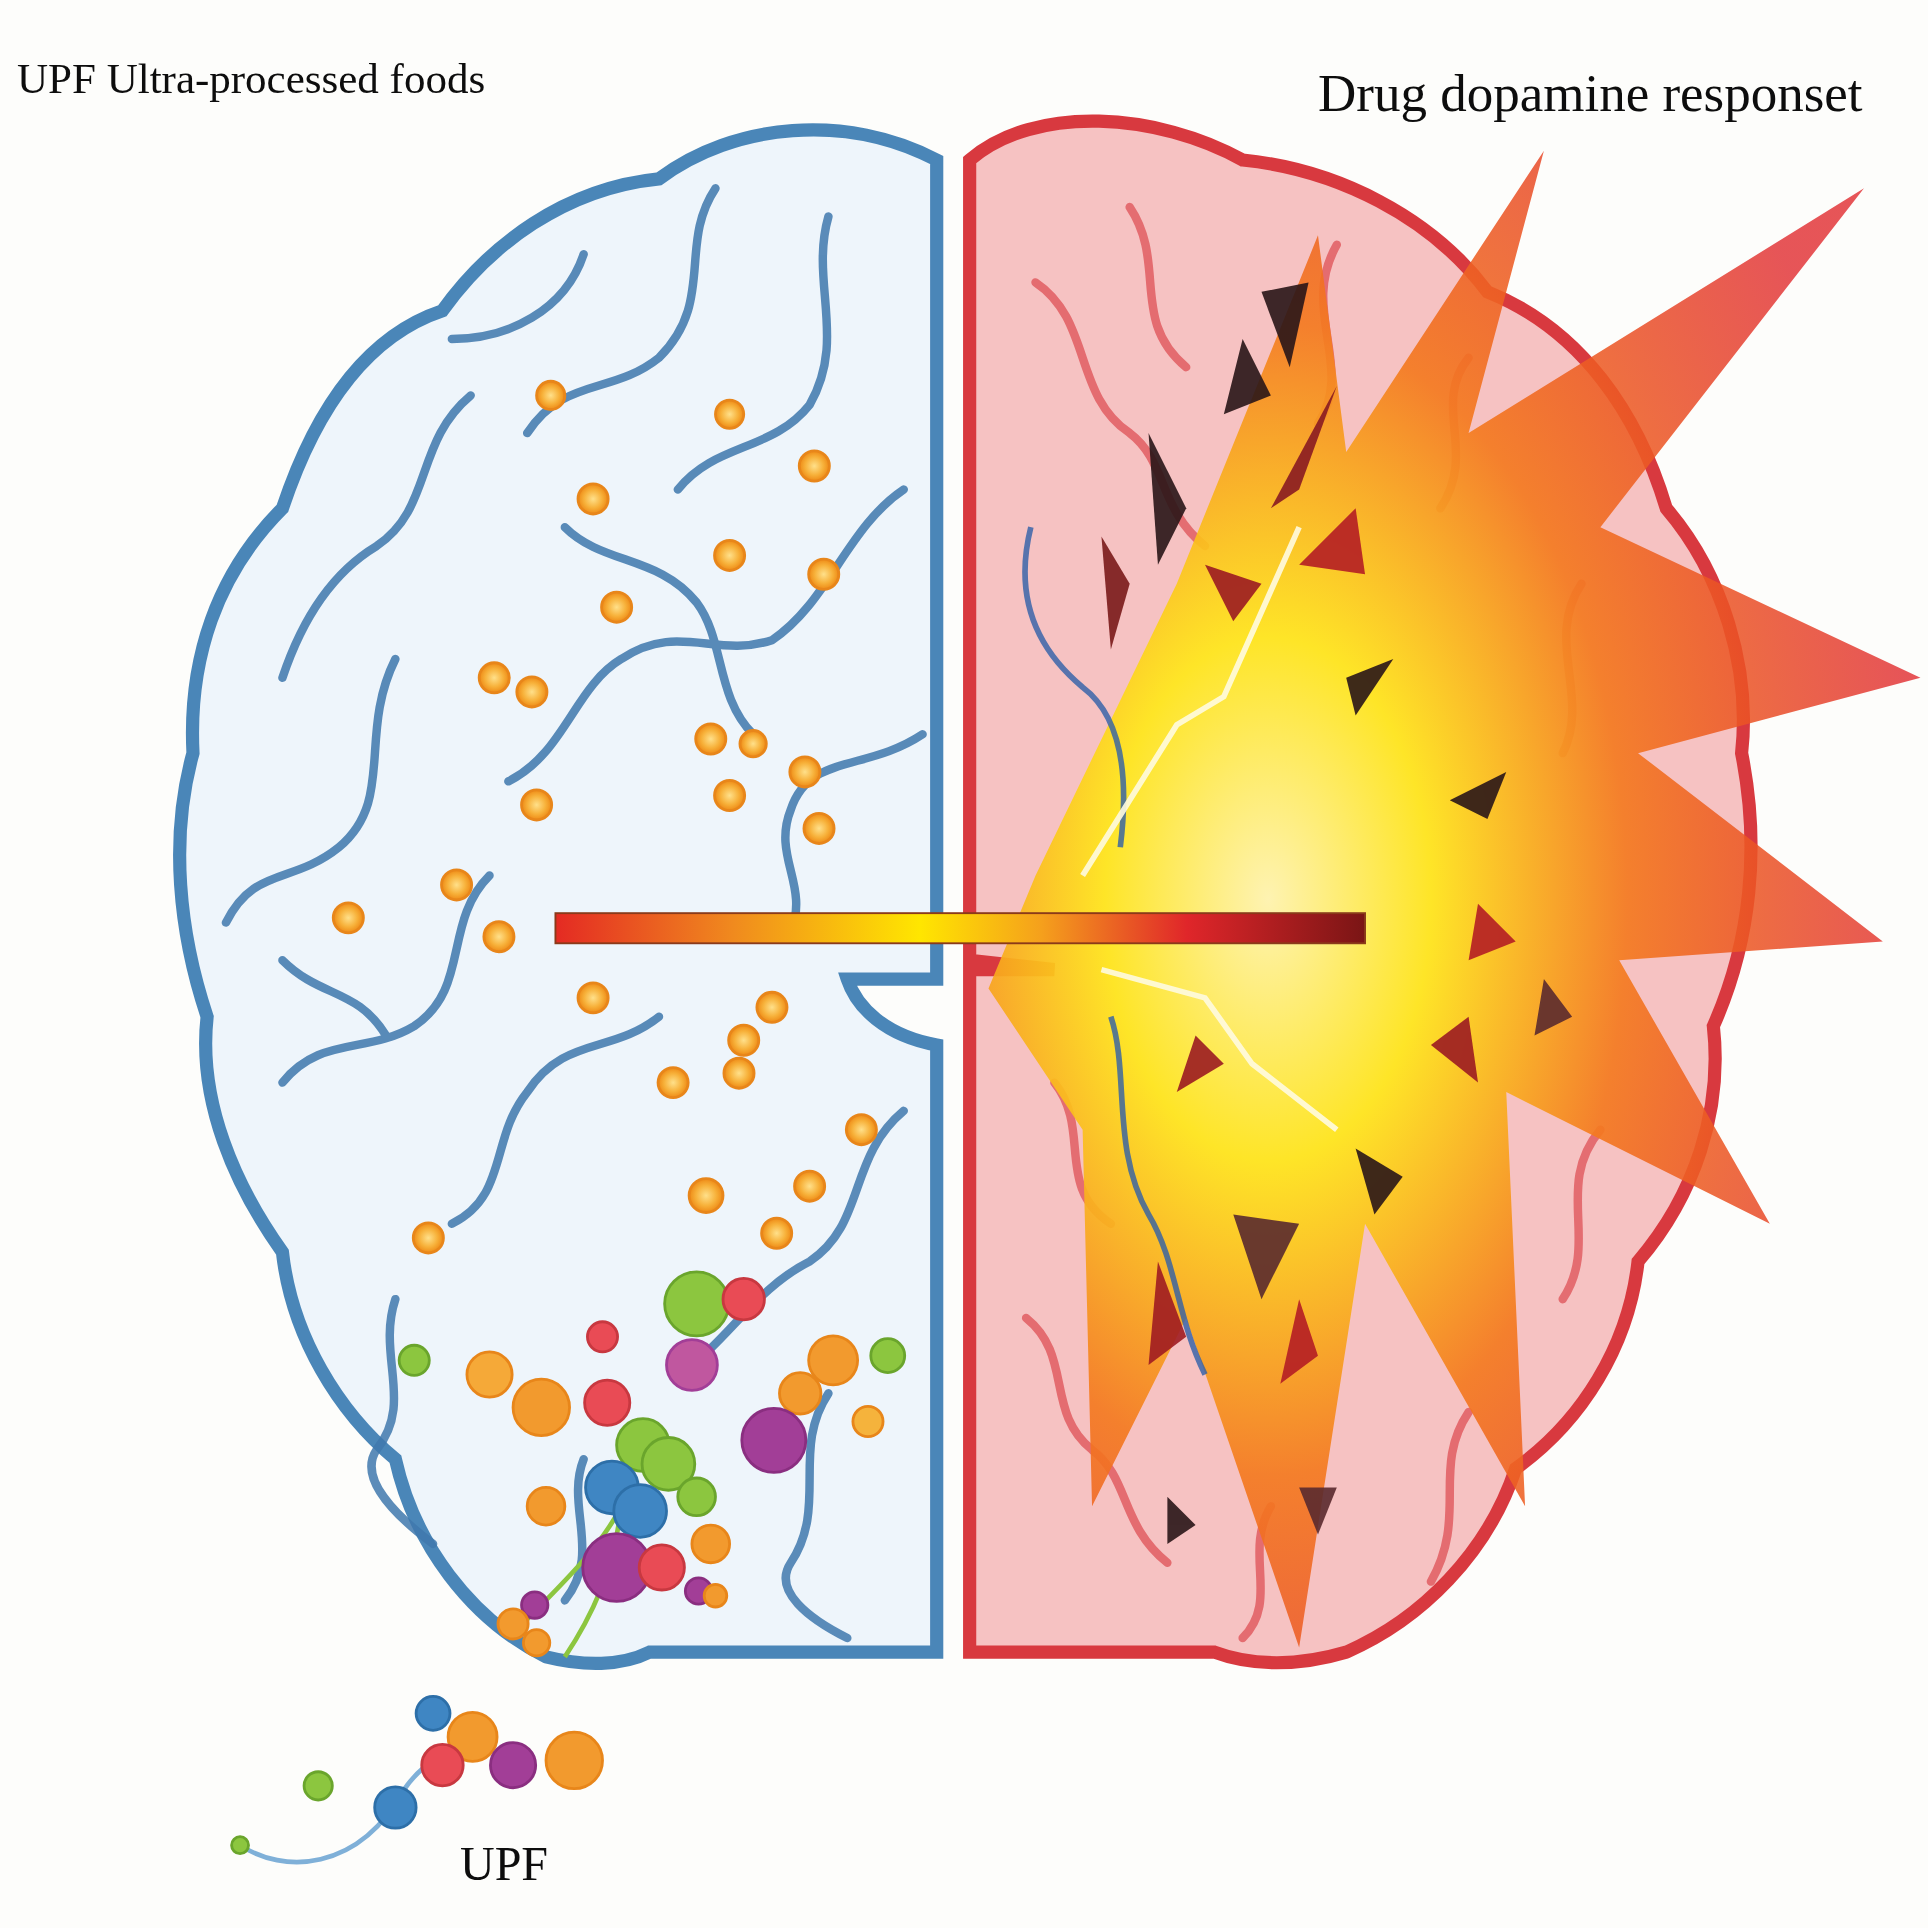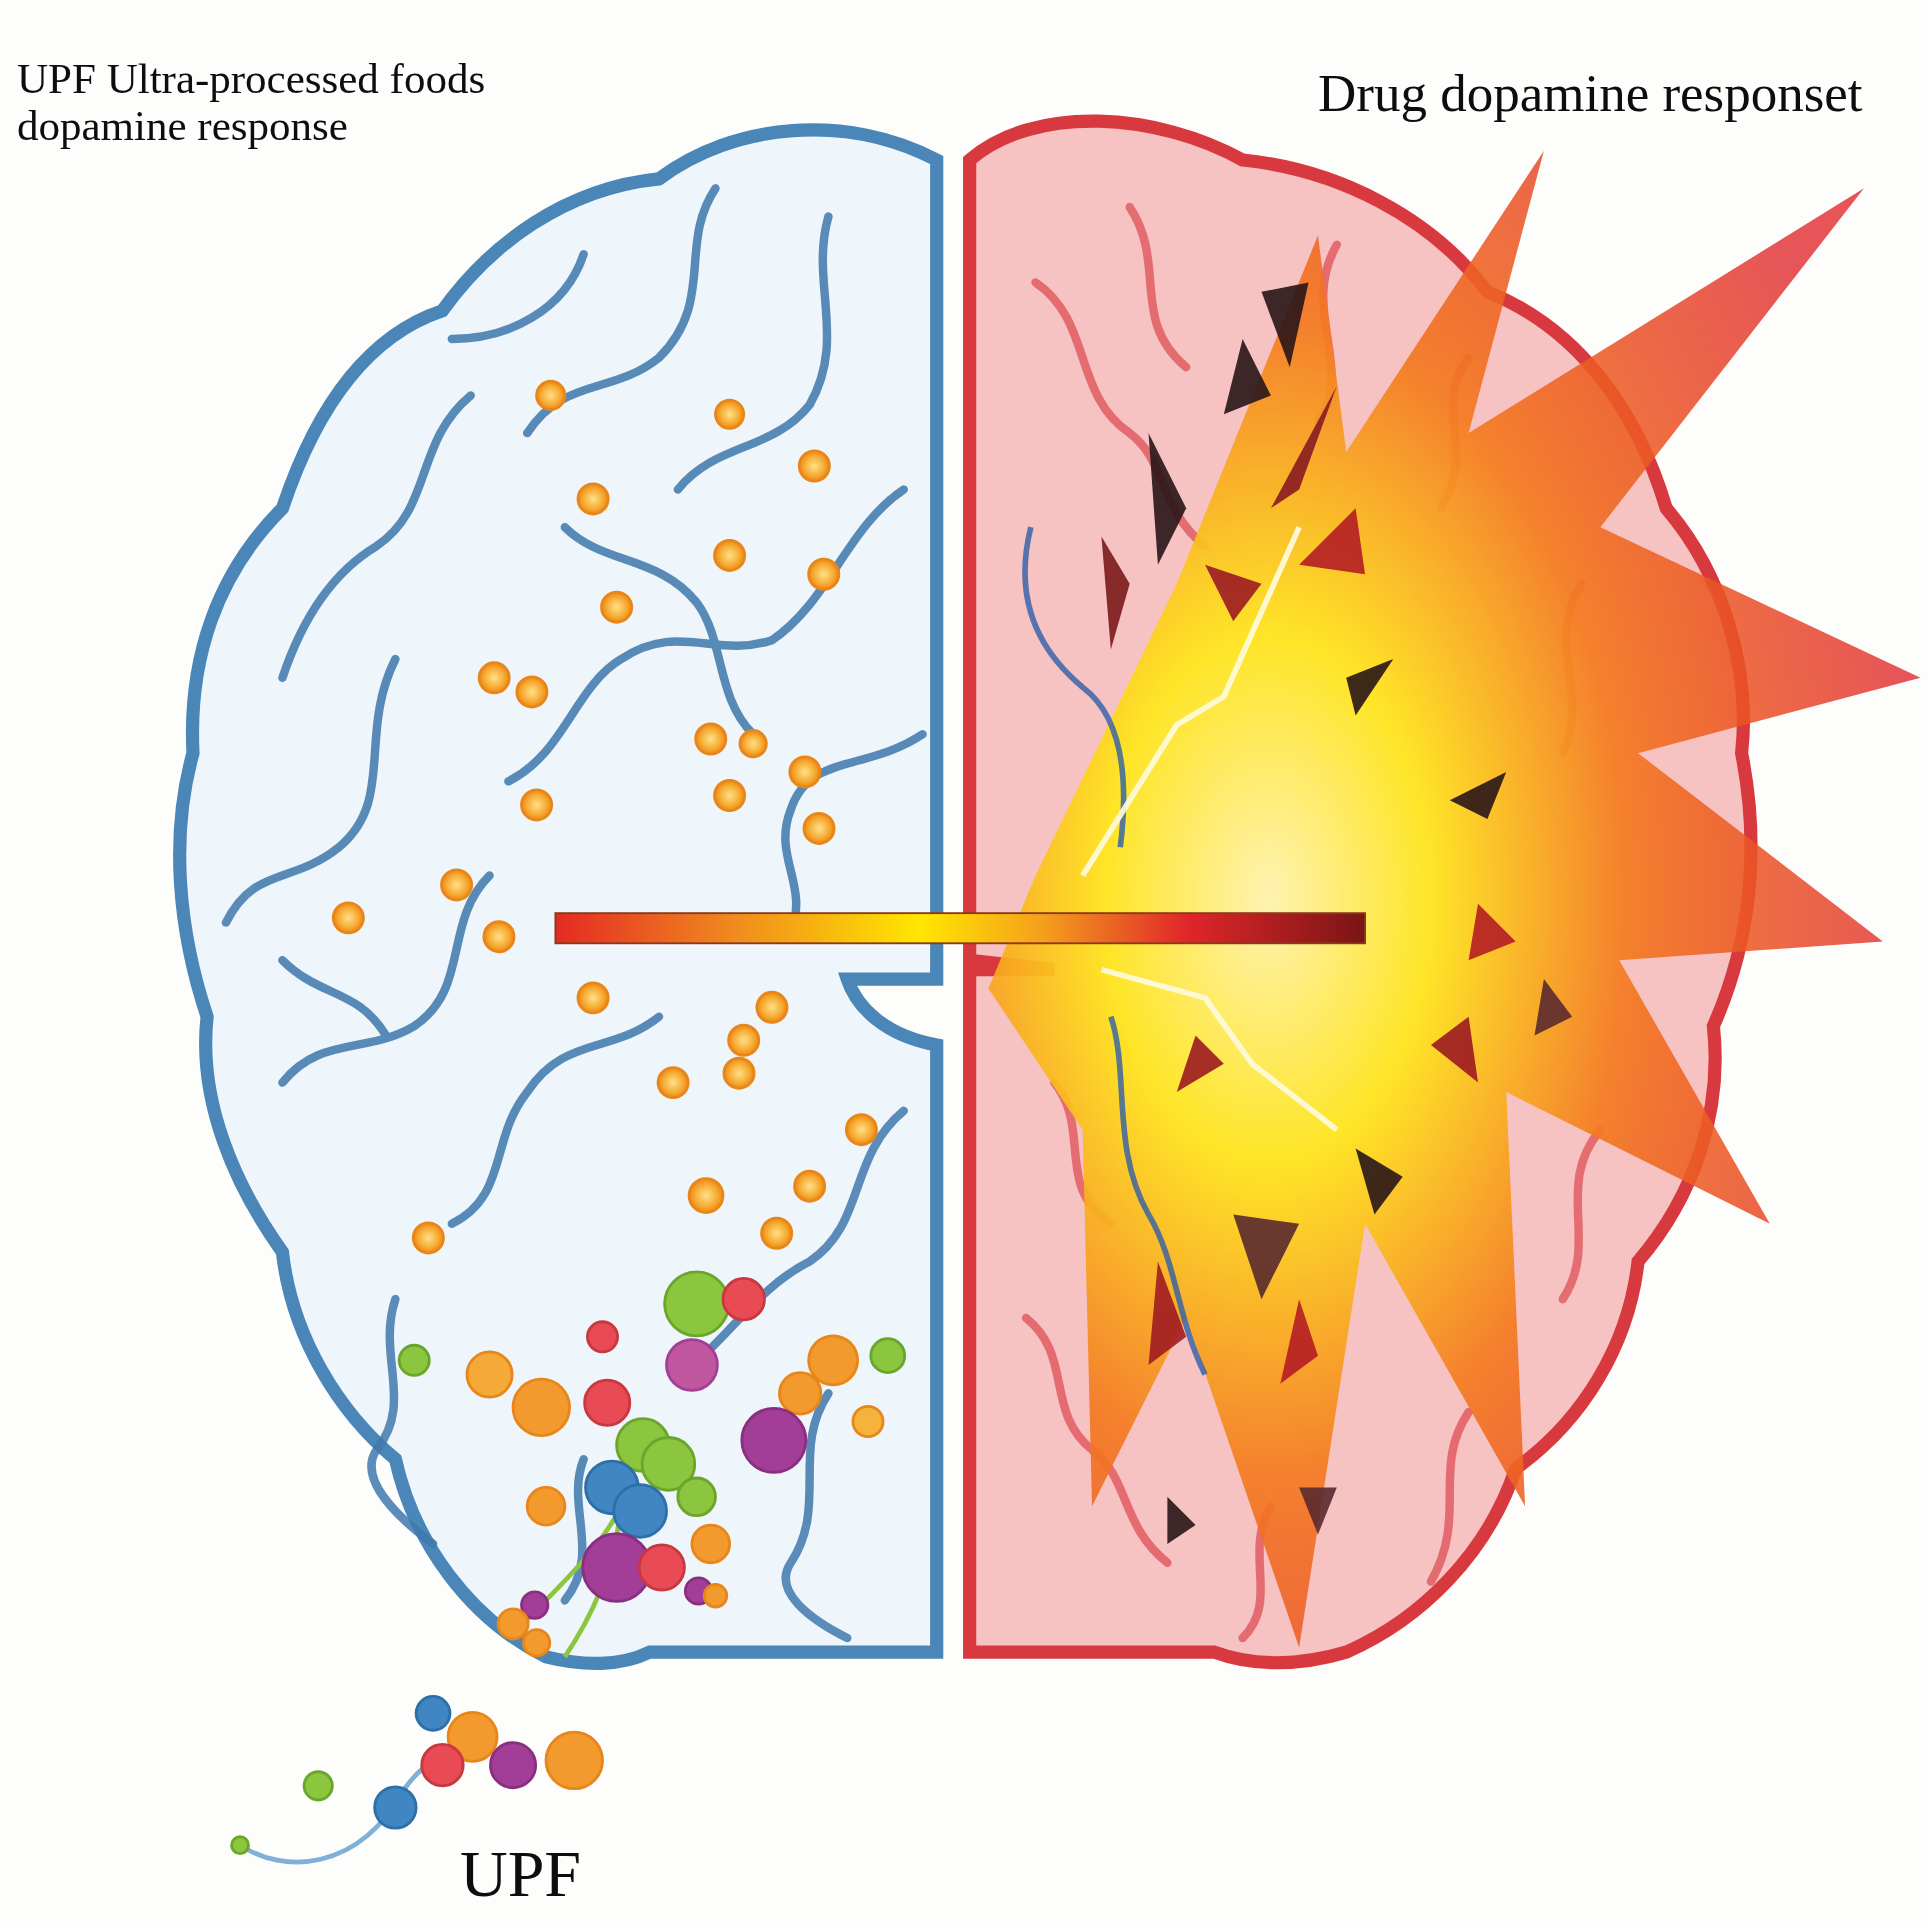--- a/index.html
+++ b/index.html
@@ -1,21 +1,21 @@
 <!DOCTYPE html>
 <html style="font-size:15px"><head>
 <meta charset="utf-8">
 <style>
   html, body { margin:0; padding:0; }
   body { width:1928px; height:1928px; background:#fdfdfb; position:relative; overflow:hidden; font-family:"Liberation Serif", "DejaVu Serif", serif; color:#111; }
   .label { position:absolute; font-family:"Liberation Serif", "DejaVu Serif", serif; color:#0d0d0d; line-height:1.1; }
   .title-left { left:17px; top:55px; font-size:43px; text-align:left; }
   .title-left span { display:block; }
   .title-right { left:1318px; top:64px; font-size:53px; }
-  .bottom-label { left:460px; top:1838px; font-size:66px; }
+  .bottom-label { left:460px; top:1838px; font-size:48px; }
   svg.art { position:absolute; left:0; top:0; }
 </style>
 </head>
 <body>
 
 <svg class="art" width="1928" height="1928" viewBox="0 0 2048 2048" xmlns="http://www.w3.org/2000/svg">
   <defs>
     <linearGradient id="barGrad" x1="0" x2="1" y1="0" y2="0">
       <stop offset="0" stop-color="#e42a23"></stop>
       <stop offset="0.22" stop-color="#f08a1e"></stop>
@@ -174,17 +174,16 @@
       <polygon points="1640,1040 1670,1080 1630,1100" fill="#5a2a2e"></polygon>
       <polygon points="1570,960 1610,1000 1560,1020" fill="#b51e24"></polygon>
     </g>
   </g>
 
   <rect x="590" y="970" width="860" height="32" fill="url(#barGrad)" stroke="#8a3a1a" stroke-width="2"></rect>
 </svg>
 
 <div class="label title-left">
   <span>UPF Ultra-processed foods</span>
-  <span>dopamine response</span>
 </div>
 <div class="label title-right">Drug dopamine responset</div>
 <div class="label bottom-label">UPF</div>
 
 
 </body></html>

